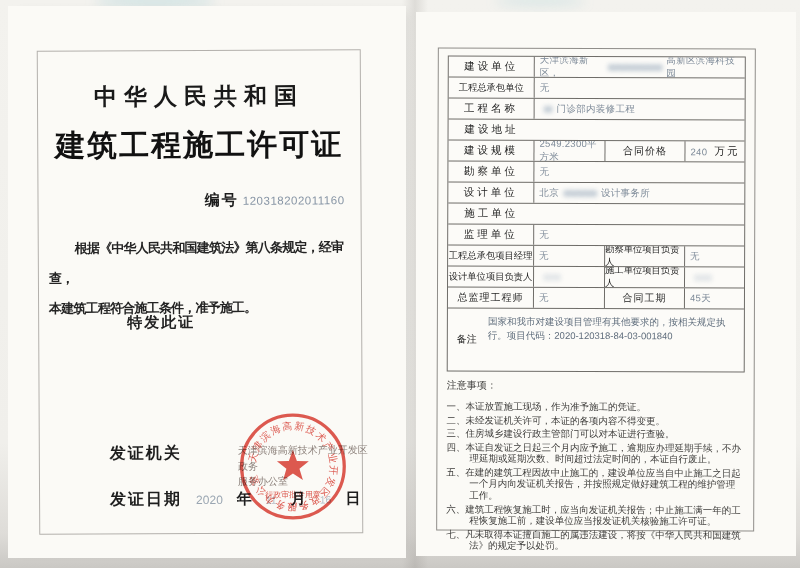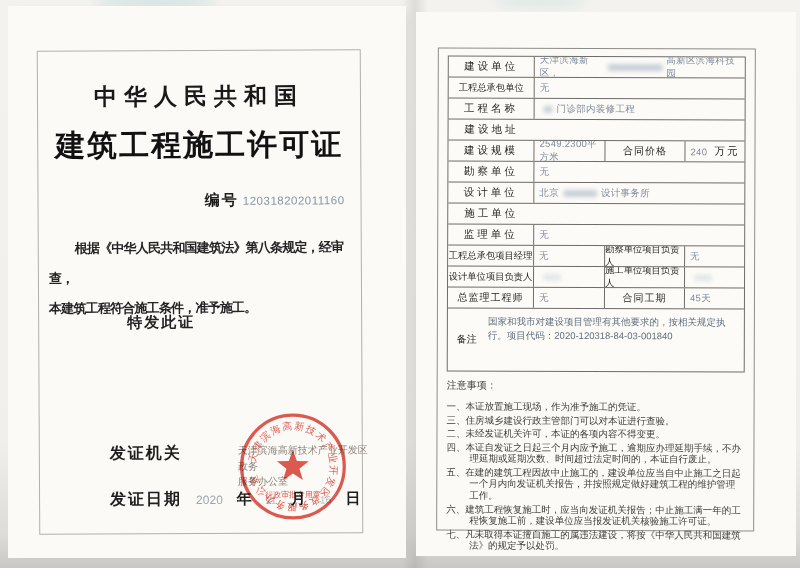--- a/index.html
+++ b/index.html
@@ -221,22 +221,22 @@
         </div>
         <div class="tr remark">
           <div class="rlab">备注</div>
           <div class="rtxt">国家和我市对建设项目管理有其他要求的，按相关规定执行。项目代码：2020-120318-84-03-001840</div>
         </div>
       </div>
 
       <div class="notes">
         <div class="notes-title">注意事项：</div>
         <div class="note-item">一、本证放置施工现场，作为准予施工的凭证。</div>
+        <div class="note-item">二、未经发证机关许可，本证的各项内容不得变更。</div>
         <div class="note-item">三、住房城乡建设行政主管部门可以对本证进行查验。</div>
-        <div class="note-item">二、未经发证机关许可，本证的各项内容不得变更。</div>
         <div class="note-item">四、本证自发证之日起三个月内应予施工，逾期应办理延期手续，不办理延期或延期次数、时间超过法定时间的，本证自行废止。</div>
         <div class="note-item">五、在建的建筑工程因故中止施工的，建设单位应当自中止施工之日起一个月内向发证机关报告，并按照规定做好建筑工程的维护管理工作。</div>
         <div class="note-item">六、建筑工程恢复施工时，应当向发证机关报告；中止施工满一年的工程恢复施工前，建设单位应当报发证机关核验施工许可证。</div>
         <div class="note-item">七、凡未取得本证擅自施工的属违法建设，将按《中华人民共和国建筑法》的规定予以处罚。</div>
       </div>
 
     </div>
   </div>
 </div>
 

